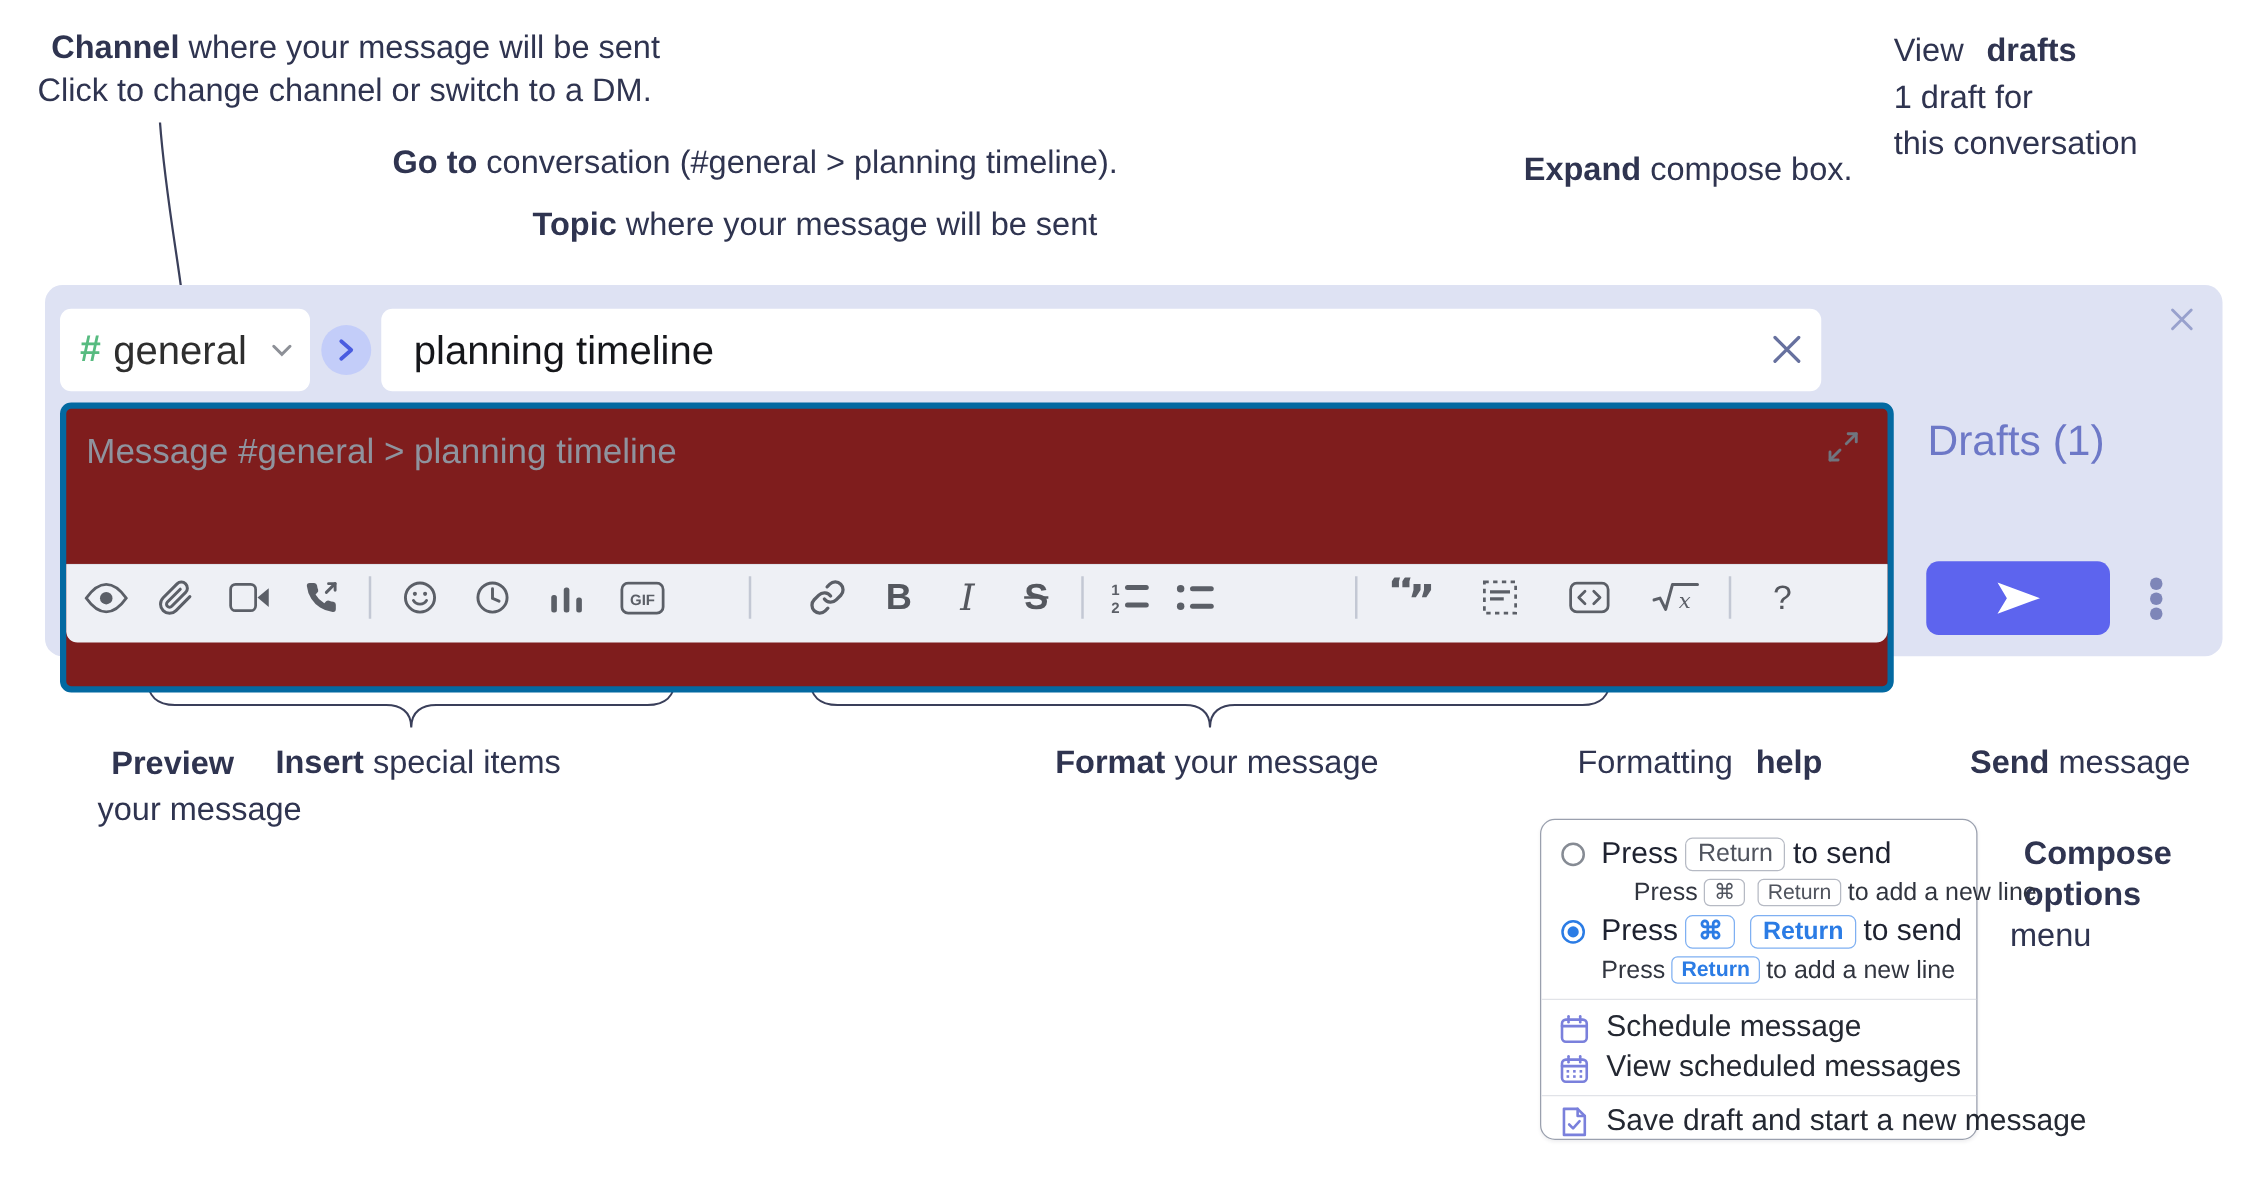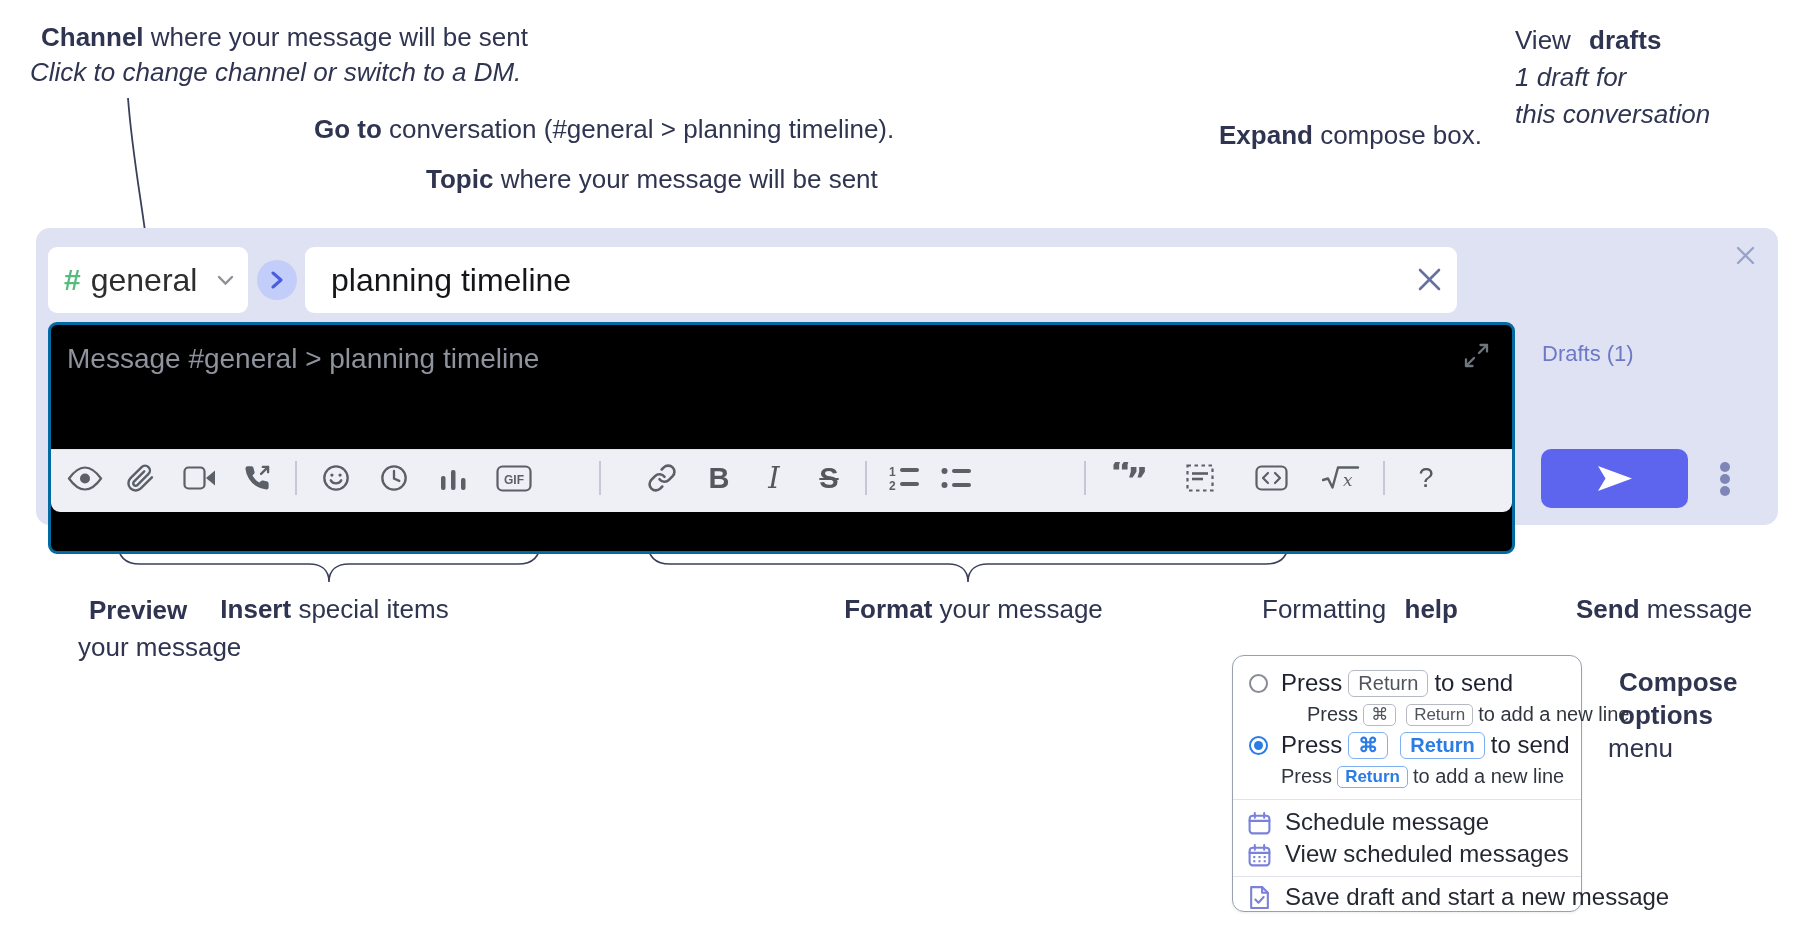--- a/index.html
+++ b/index.html
@@ -1,43 +1,43 @@
 <!DOCTYPE html>
 <html><head>
 <meta charset="utf-8">
 <style>
   html,body{margin:0;padding:0;}
   body{width:1814px;height:944px;position:relative;background:#ffffff;
        font-family:"Liberation Sans",sans-serif;overflow:hidden;}
   .abs{position:absolute;}
   .note{position:absolute;font-size:26px;line-height:35px;color:#2f3450;white-space:nowrap;}
   .note b{font-weight:700;margin-left:11px;}
-  .it{font-style:italic;}
+  .it{}
   .ctr{transform:translateX(-50%);}
   svg{display:block;}
   
   .compose{left:36px;top:228px;width:1742px;height:297px;background:#dee2f3;border-radius:14px;}
   .pill{left:48px;top:247px;width:200px;height:66px;background:#fff;border-radius:9px;
         display:flex;align-items:center;cursor:pointer;}
   .hash{font-size:30px;font-weight:700;color:#57bb80;margin:0 10px 0 16px;}
   .chname{font-size:32px;color:#2e2e2e;}
   .goto{left:257px;top:260px;width:40px;height:40px;border-radius:50%;background:#c3cdf9;
         display:flex;align-items:center;justify-content:center;cursor:pointer;}
   .topic{left:305px;top:247px;width:1152px;height:66px;background:#fff;border-radius:9px;}
   .topictext{position:absolute;left:26px;top:15px;font-size:32px;color:#15161a;}
-  .msgbox{left:48px;top:322px;width:1467px;height:232px;background:#000000;
-          border:3px solid #0369a1;border-radius:9px;box-sizing:border-box;}
+  .msgbox{left:48px;top:322px;width:1467px;height:232px;background:#7f1d1d;
+          border:5px solid #0369a1;border-radius:9px;box-sizing:border-box;}
   .placeholder{position:absolute;left:16px;top:18px;font-size:28px;color:#8f939e;}
   .tbar{position:absolute;left:0;top:124px;width:100%;height:63px;background:#eef0f5;
         border-top:1px solid #dfe2ea;border-radius:0 0 9px 9px;box-sizing:border-box;}
   .ti{position:absolute;top:460px;width:44px;height:36px;display:flex;align-items:center;
       justify-content:center;color:#5b5f67;cursor:pointer;}
   .tsep{position:absolute;top:461px;width:2px;height:34px;background:#c3c8d4;}
   .tbtxt{font-size:29px;color:#54575e;}
-  .drafts{left:1542px;top:336px;font-size:22px;color:#6d78c7;cursor:pointer;}
+  .drafts{left:1542px;top:336px;font-size:34px;color:#6d78c7;cursor:pointer;}
   .sendbtn{left:1541px;top:449px;width:147px;height:59px;background:#5d64ee;border-radius:10px;
            display:flex;align-items:center;justify-content:center;cursor:pointer;}
   .dots{left:1720px;top:462px;display:flex;flex-direction:column;gap:2px;cursor:pointer;}
   .dots div{width:10px;height:10px;border-radius:50%;background:#7e86b8;}
   
   .popup{left:1232px;top:655px;width:350px;height:257px;background:#fff;
          border:1.5px solid #9aa0ae;border-radius:12px;box-sizing:border-box;
          box-shadow:0 1px 3px rgba(40,44,70,.08);}
   .radio{position:absolute;width:19px;height:19px;border:2px solid #868b94;border-radius:50%;
          box-sizing:border-box;background:#fff;cursor:pointer;}

